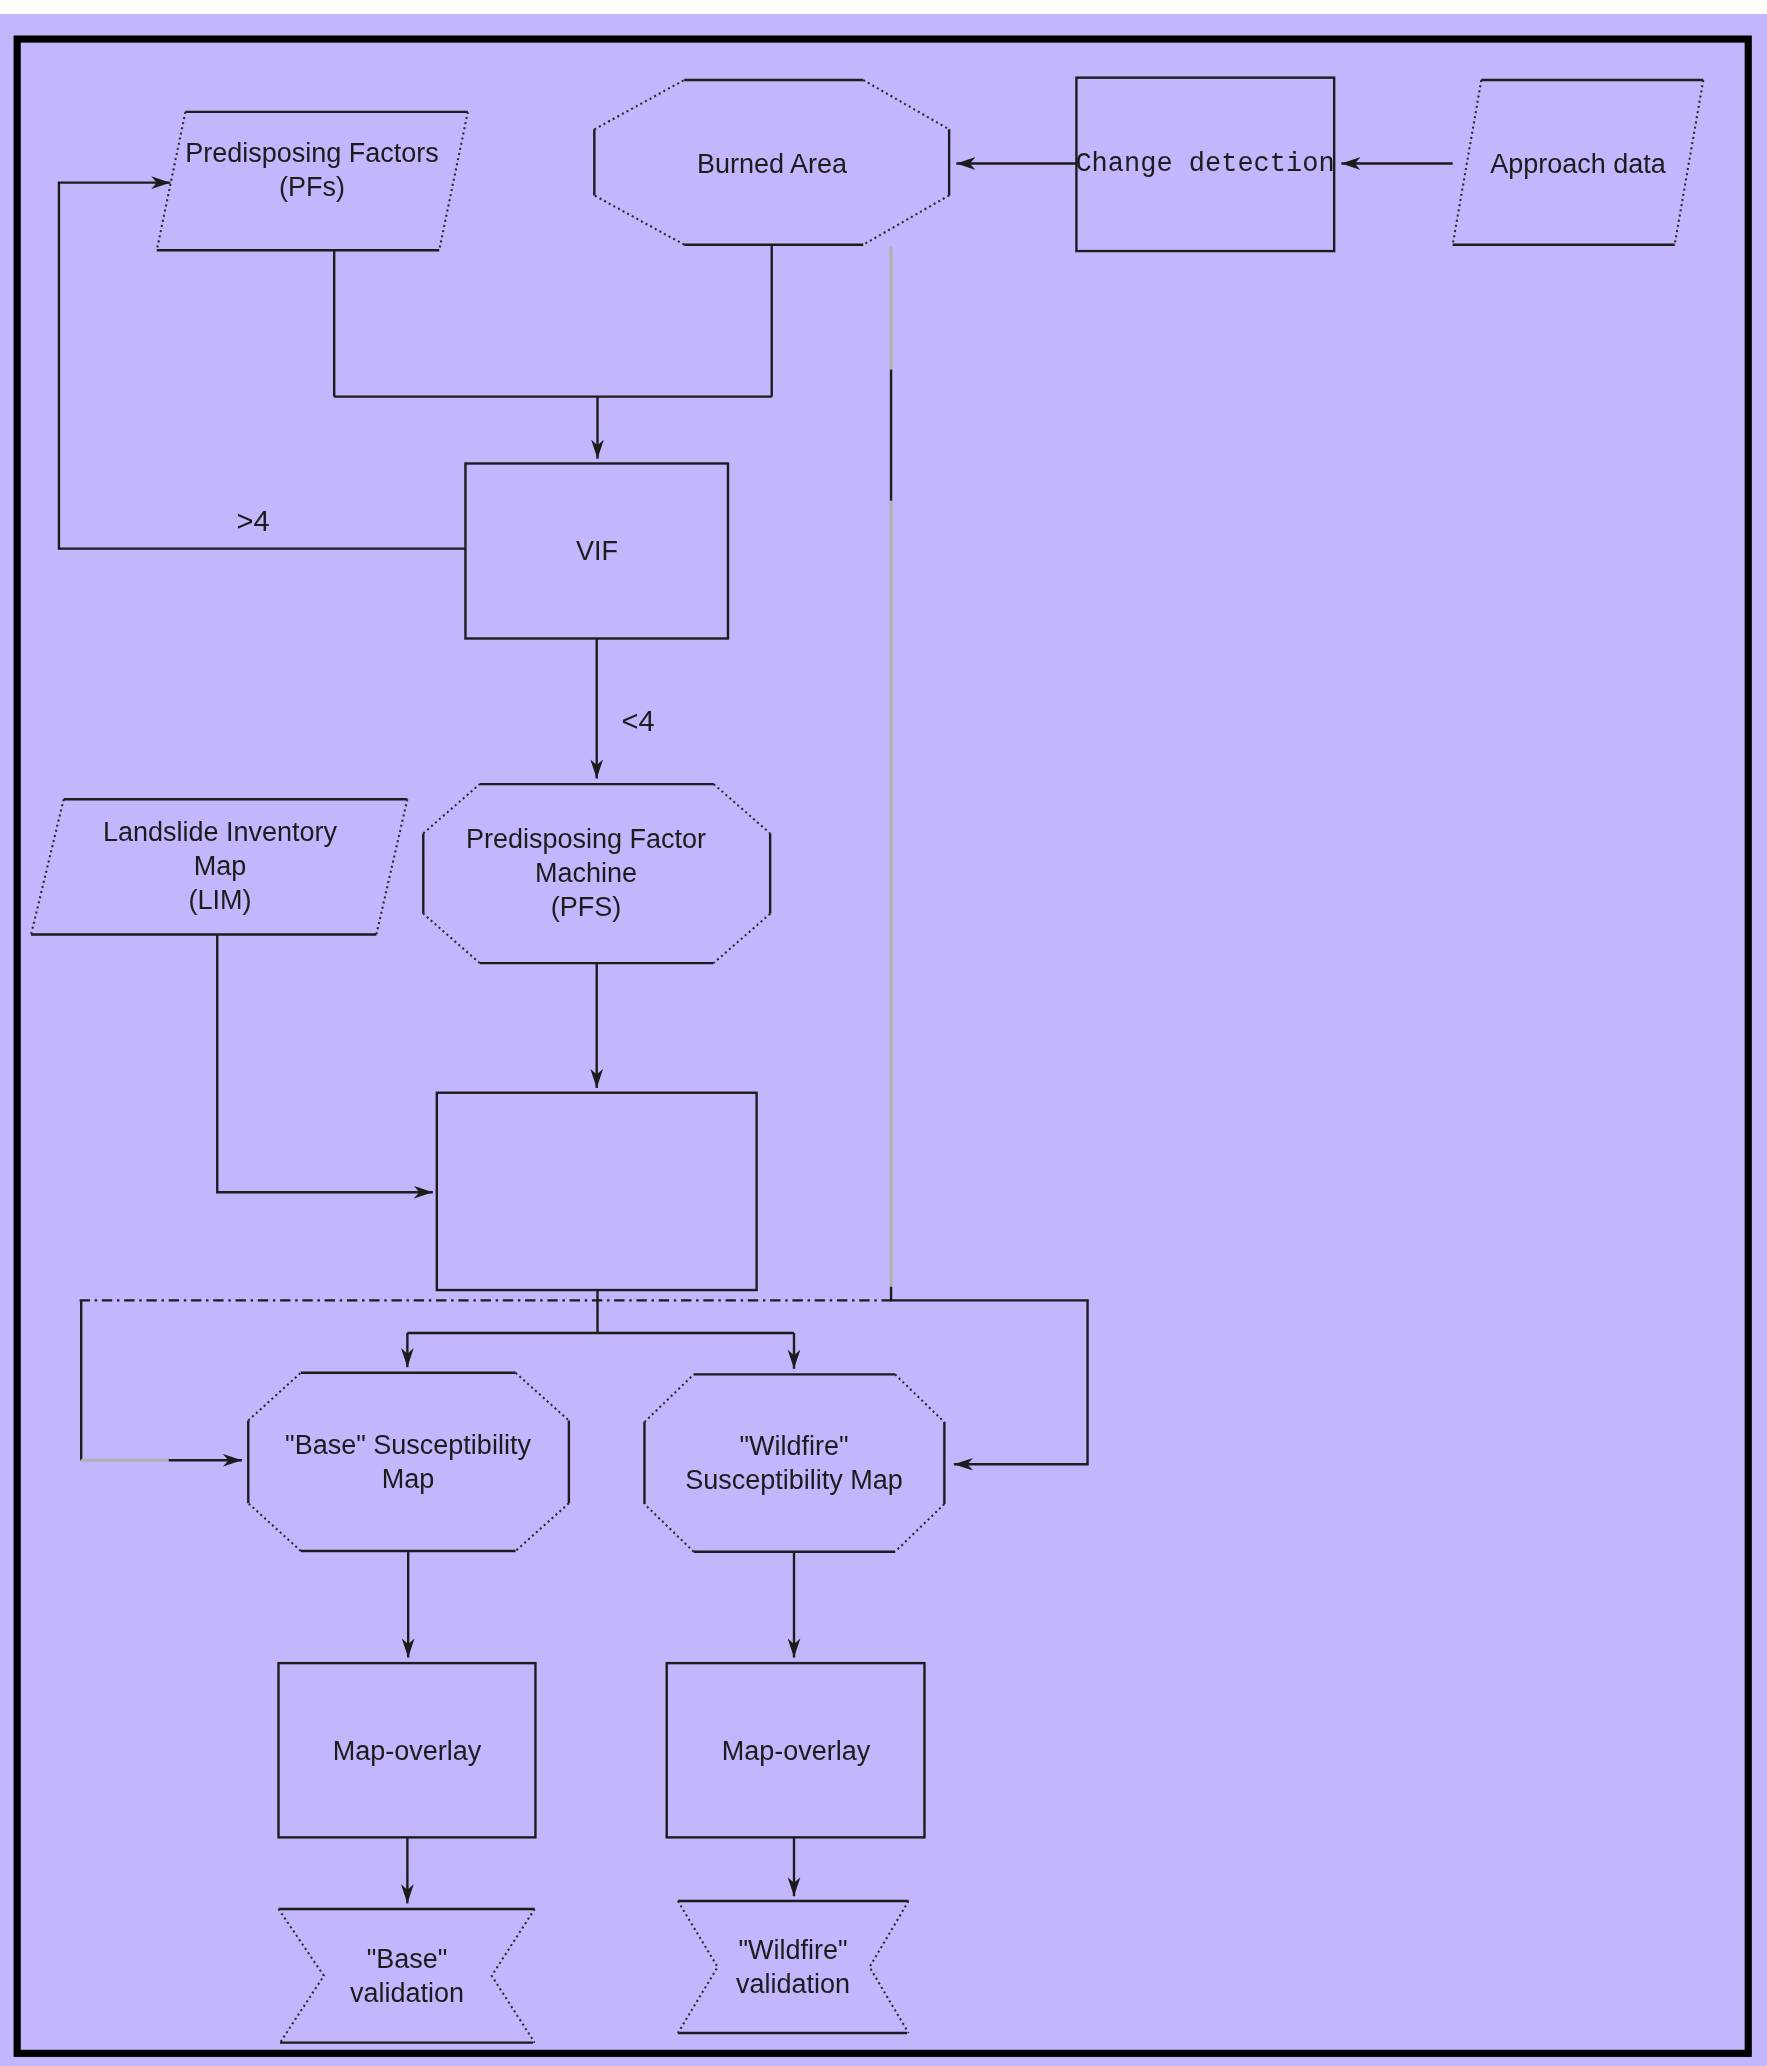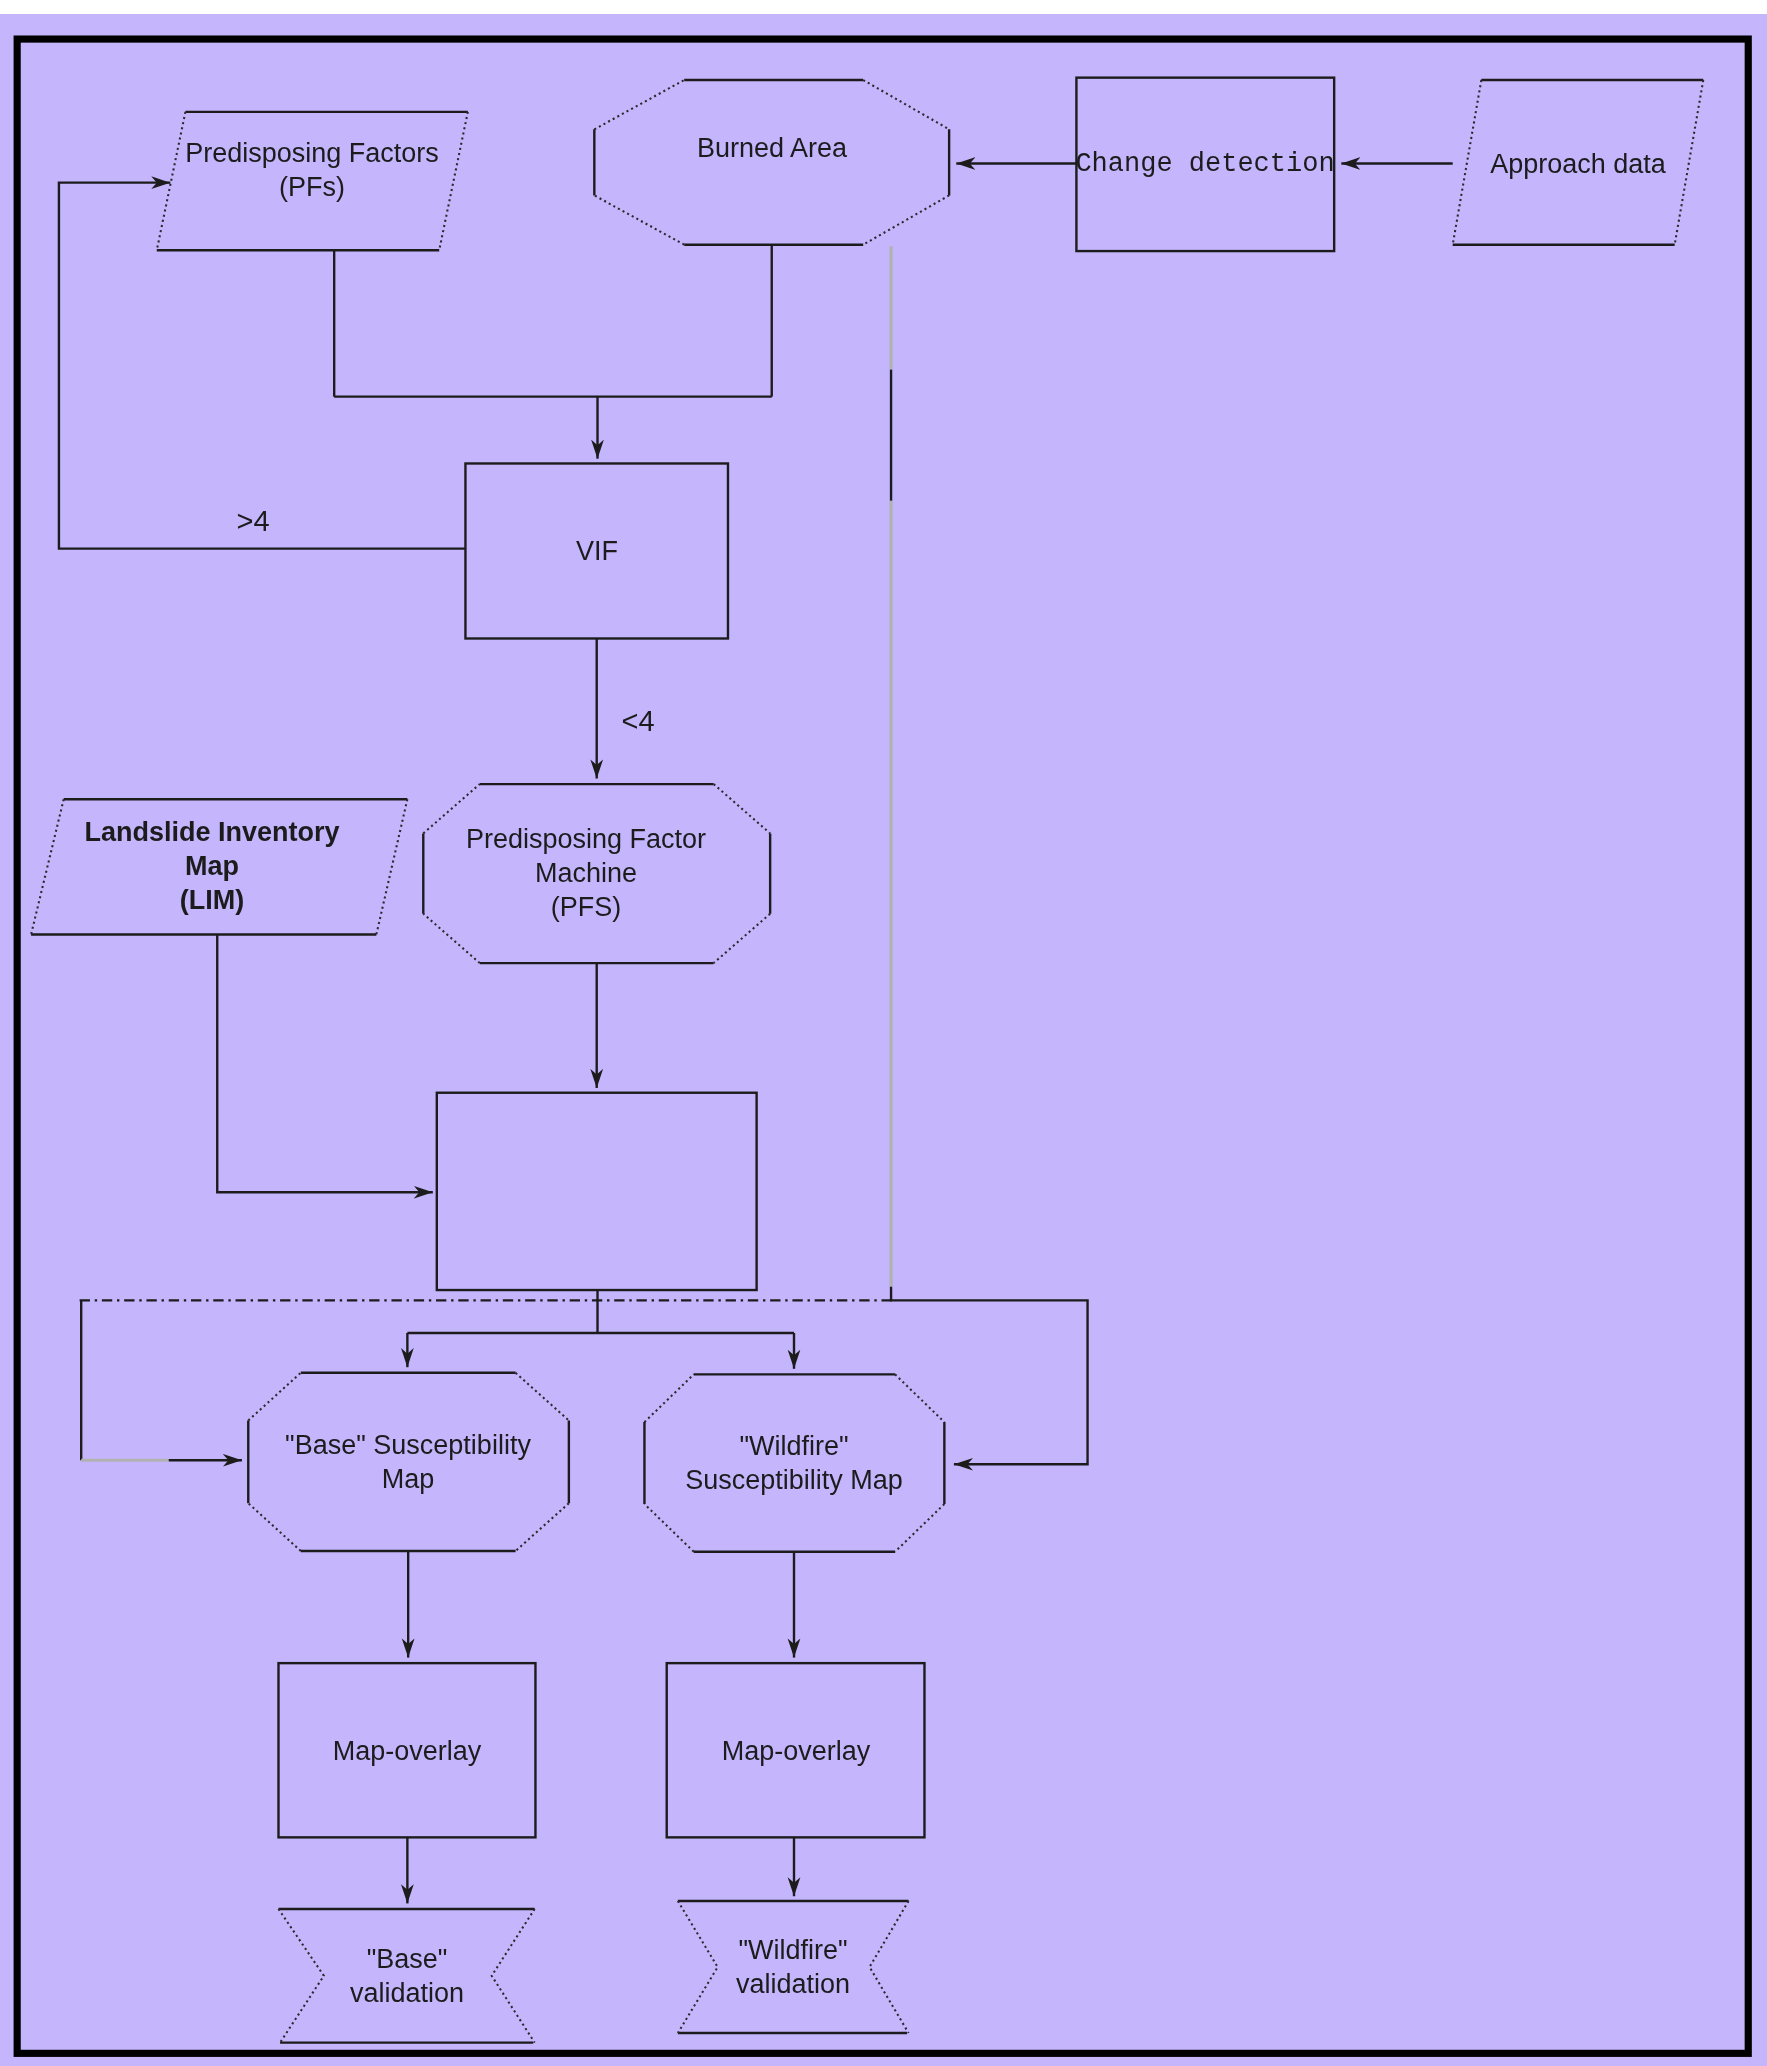--- a/index.html
+++ b/index.html
@@ -134,21 +134,21 @@
       <path class="solid-edge" d="M852,2372 H1142 M852,2538 H1140"></path>
       <path class="dotted-edge" d="M1142,2372 L1093,2455 L1142,2538 M852,2372 L902,2455 L852,2538"></path>
     </g>
   </svg>
 
   <div class="lbl" style="left:312px;top:156px;">
     <div>Predisposing Factors</div>
     <div>(PFs)</div>
   </div>
 
-  <div class="lbl" style="left:772px;top:134px;">
+  <div class="lbl" style="left:772px;top:150px;">
     <div>Burned Area</div>
   </div>
 
   <div class="lbl" style="left:1205px;top:150px;font-family:Liberation Mono, monospace;">
     <div>Change detection</div>
   </div>
 
   <div class="lbl" style="left:1578px;top:150px;">
     <div>Approach data</div>
   </div>
@@ -160,21 +160,21 @@
   <div class="elbl" style="left:253px;top:507px;">&gt;4</div>
 
   <div class="elbl" style="left:638px;top:707px;">&lt;4</div>
 
   <div class="lbl" style="left:586px;top:859px;">
     <div>Predisposing Factor</div>
     <div>Machine</div>
     <div>(PFS)</div>
   </div>
 
-  <div class="lbl" style="left:212px;top:852px;font-weight:bold;">
+  <div class="lbl" style="left:220px;top:852px;">
     <div>Landslide Inventory</div>
     <div>Map</div>
     <div>(LIM)</div>
   </div>
 
 
   <div class="lbl" style="left:408px;top:1448px;">
     <div>"Base" Susceptibility</div>
     <div>Map</div>
   </div>

